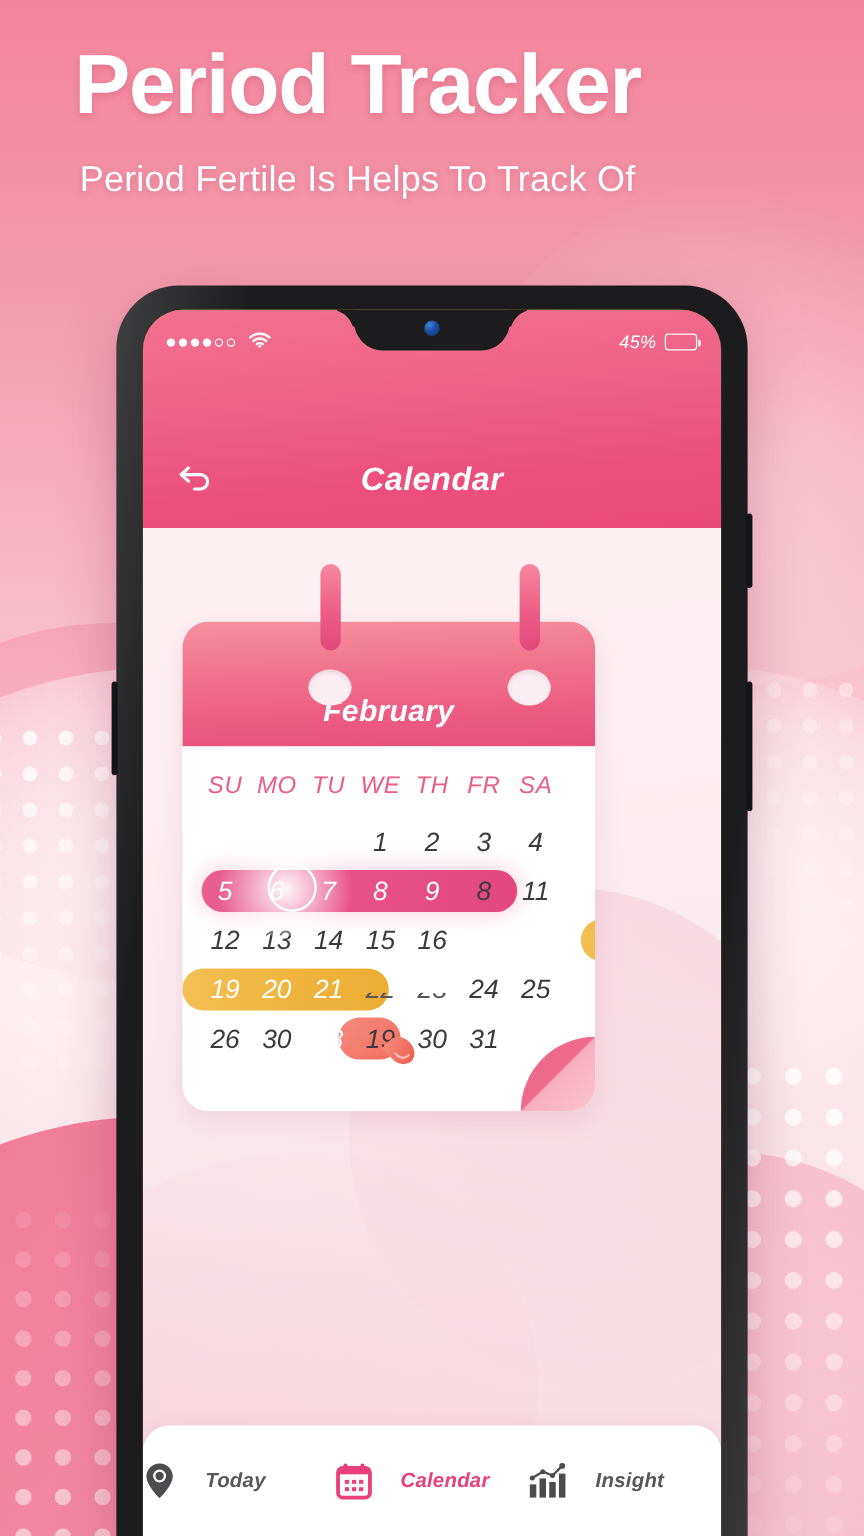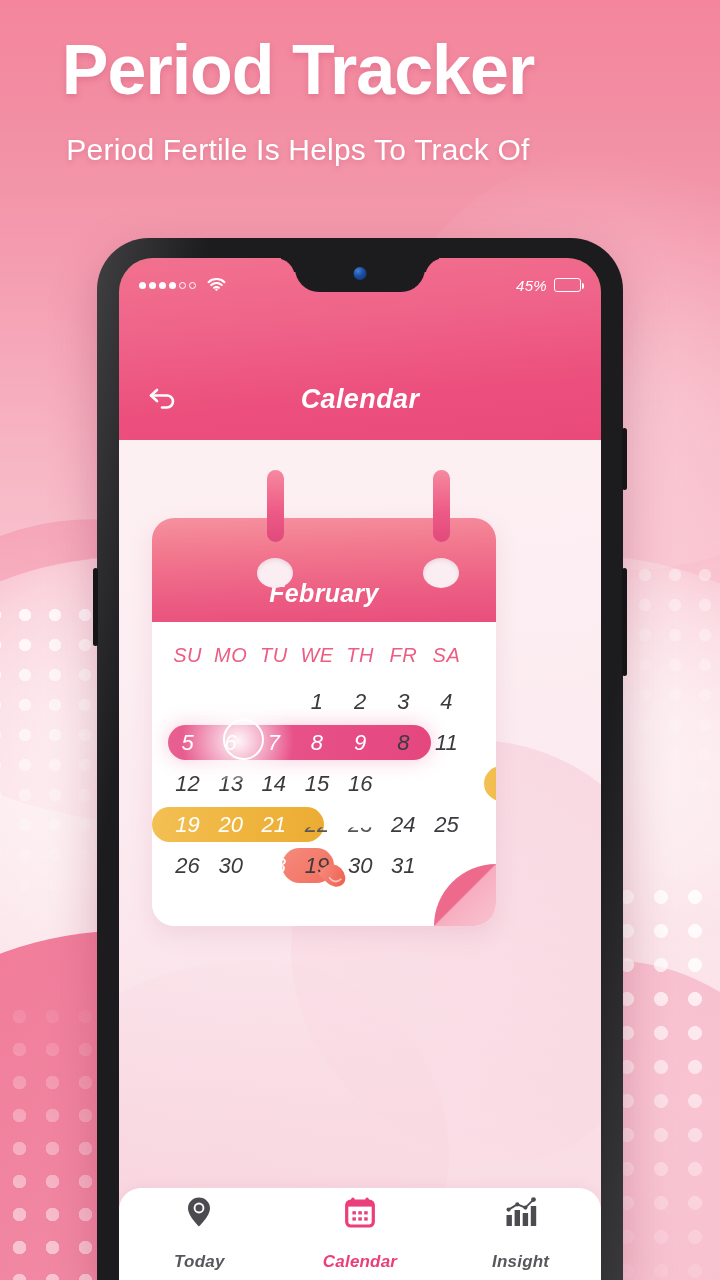--- a/index.html
+++ b/index.html
@@ -510,21 +510,21 @@
     background: #ffffff;
     display: flex;
     align-items: center;
     border-radius: 22px 22px 0 0;
     box-shadow: 0 -2px 12px rgba(190,120,150,.10);
     z-index: 30;
   }
   .tab {
     flex: 1;
     display: flex;
-    flex-direction: column;
+    flex-direction: row;
     align-items: center;
     gap: 24px;
     cursor: pointer;
   }
   .tab-icon { height: 32px; display: flex; align-items: center; }
   .tab-label {
     font-size: 17px;
     color: #57575c;
     font-weight: bold;
     letter-spacing: .2px;

